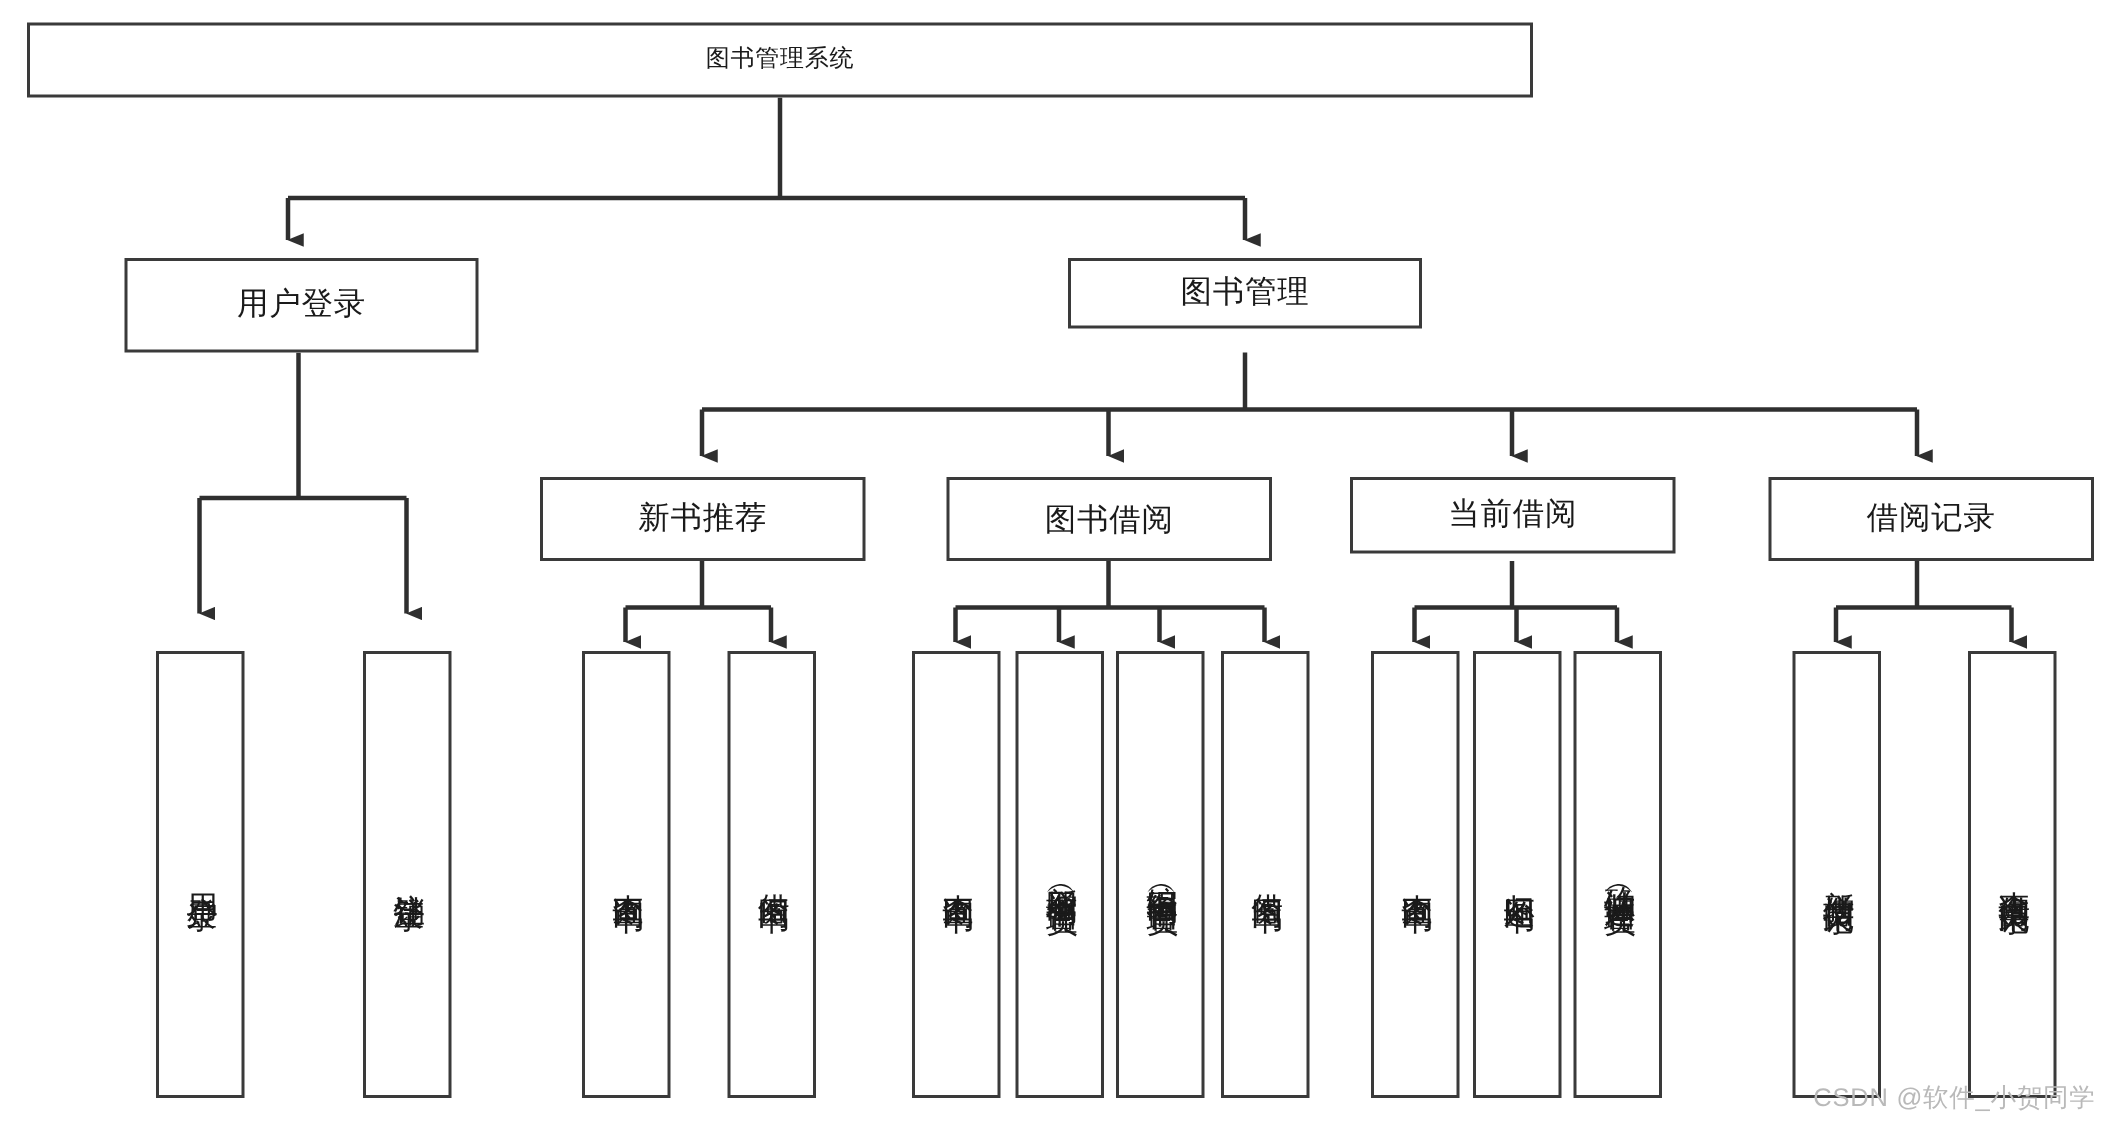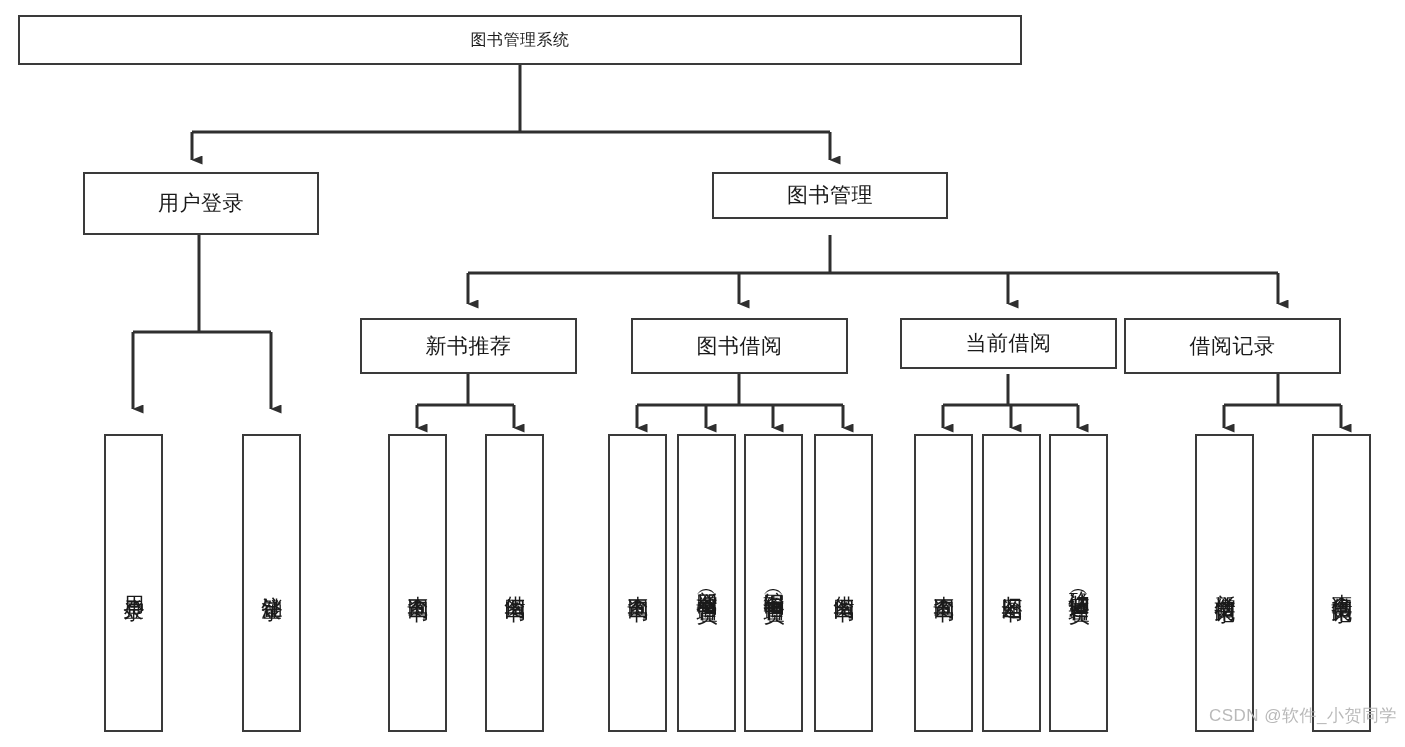--- a/index.html
+++ b/index.html
@@ -49,21 +49,21 @@
     writing-mode: vertical-rl;
     text-orientation: upright;
     font-size: 21px;
     letter-spacing: 2px;
     max-height: 100%;
   }
   .node.root .label { font-size: 16px; }
   .watermark {
     position: absolute;
     right: 8px;
-    bottom: 20px;
+    bottom: 4px;
     font-size: 17px;
     color: #b9b9b9;
     letter-spacing: 0.5px;
     white-space: nowrap;
     user-select: none;
   }
 </style>
 </head>
 <body>
 
@@ -132,21 +132,21 @@
 
   <div class="node horiz" style="left:360px; top:318px; width:217px; height:56px;">
     <span class="label">新书推荐</span>
   </div>
   <div class="node horiz" style="left:631px; top:318px; width:217px; height:56px;font-family:Liberation Serif, serif;">
     <span class="label">图书借阅</span>
   </div>
   <div class="node horiz" style="left:876px; top:318px; width:217px; height:51px;margin-left:24px;">
     <span class="label">当前借阅</span>
   </div>
-  <div class="node horiz" style="left:1124px; top:318px; width:217px; height:56px;">
+  <div class="node horiz" style="left:1179px; top:318px; width:217px; height:56px;">
     <span class="label">借阅记录</span>
   </div>
 
   <div class="node vert" style="left:104px; top:434px; width:59px; height:298px;">
     <span class="label">用户登录</span>
   </div>
   <div class="node vert" style="left:242px; top:434px; width:59px; height:298px;">
     <span class="label">注销登录</span>
   </div>
 

